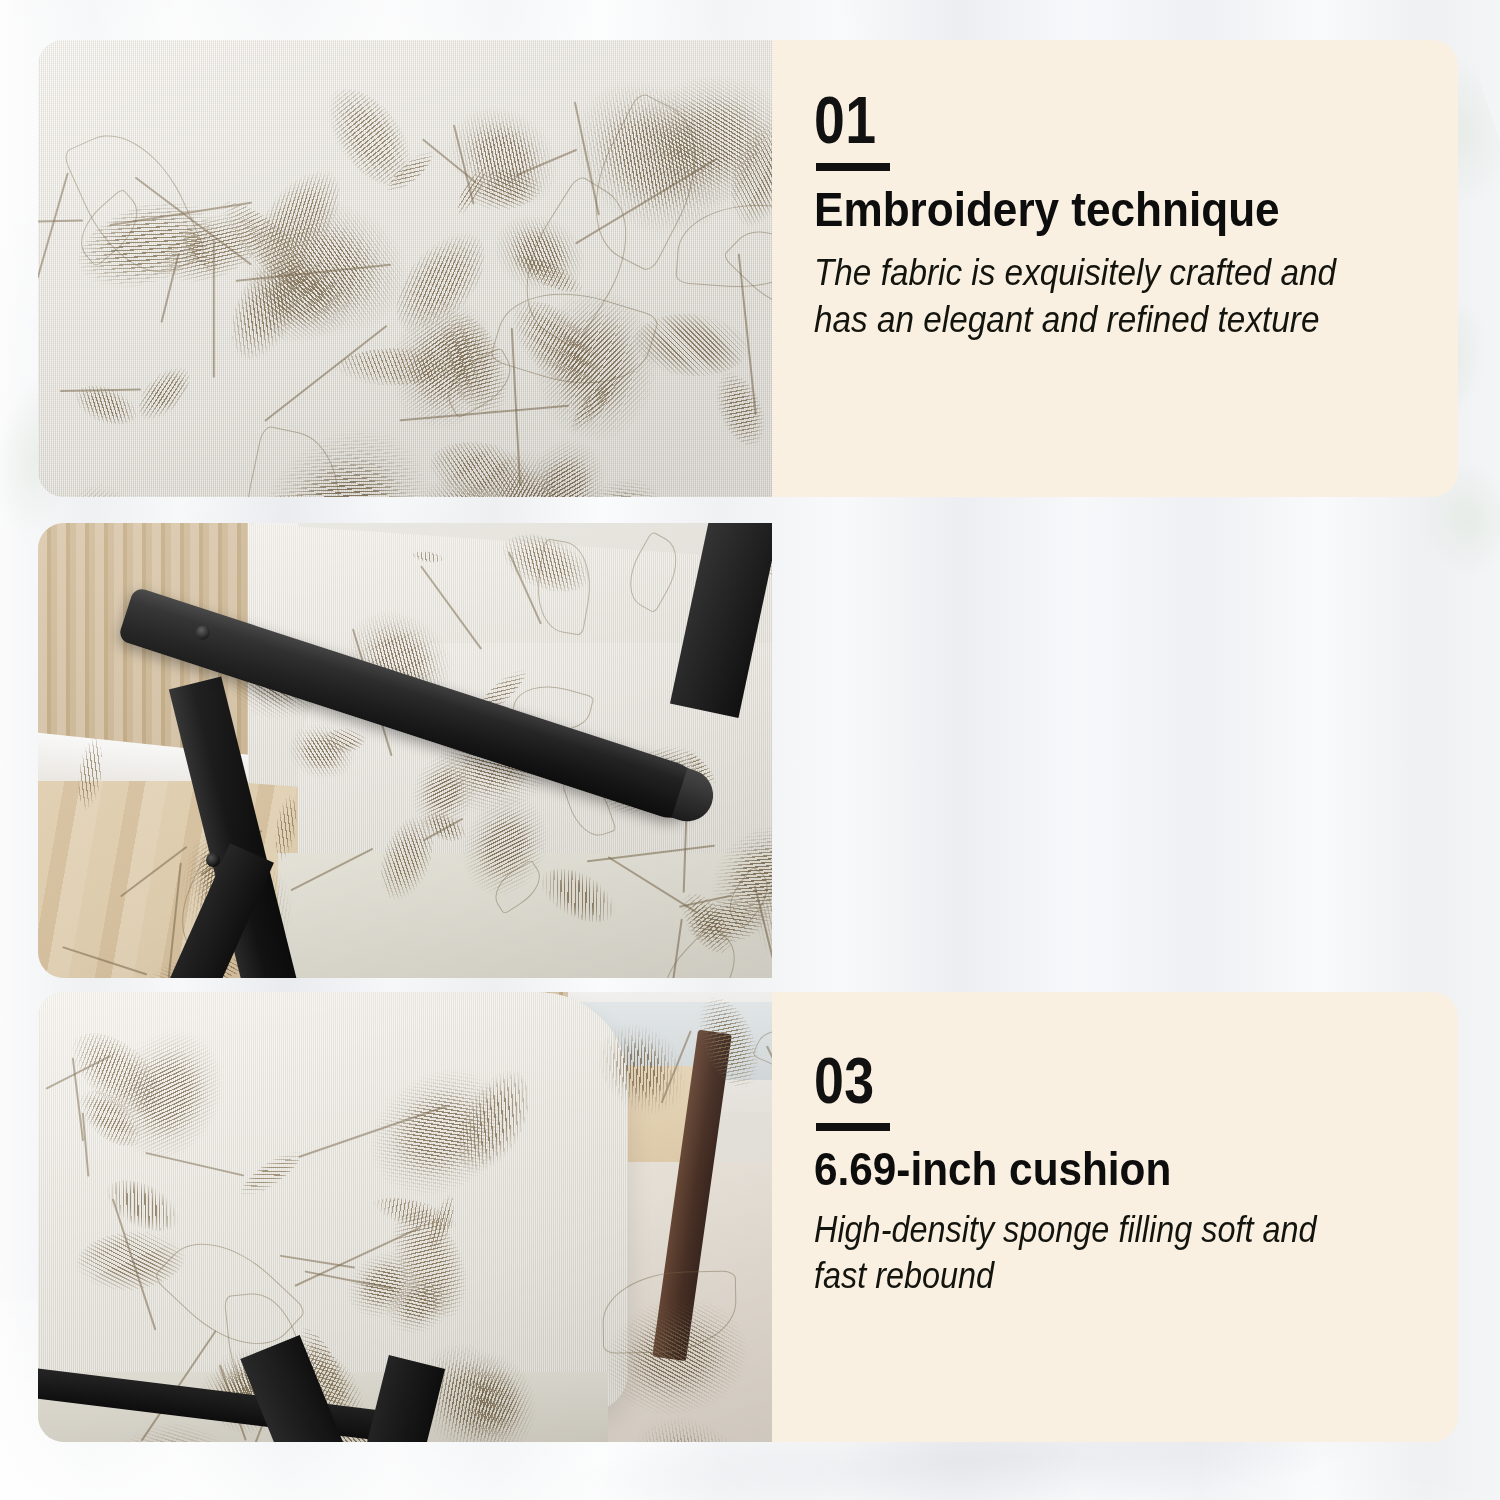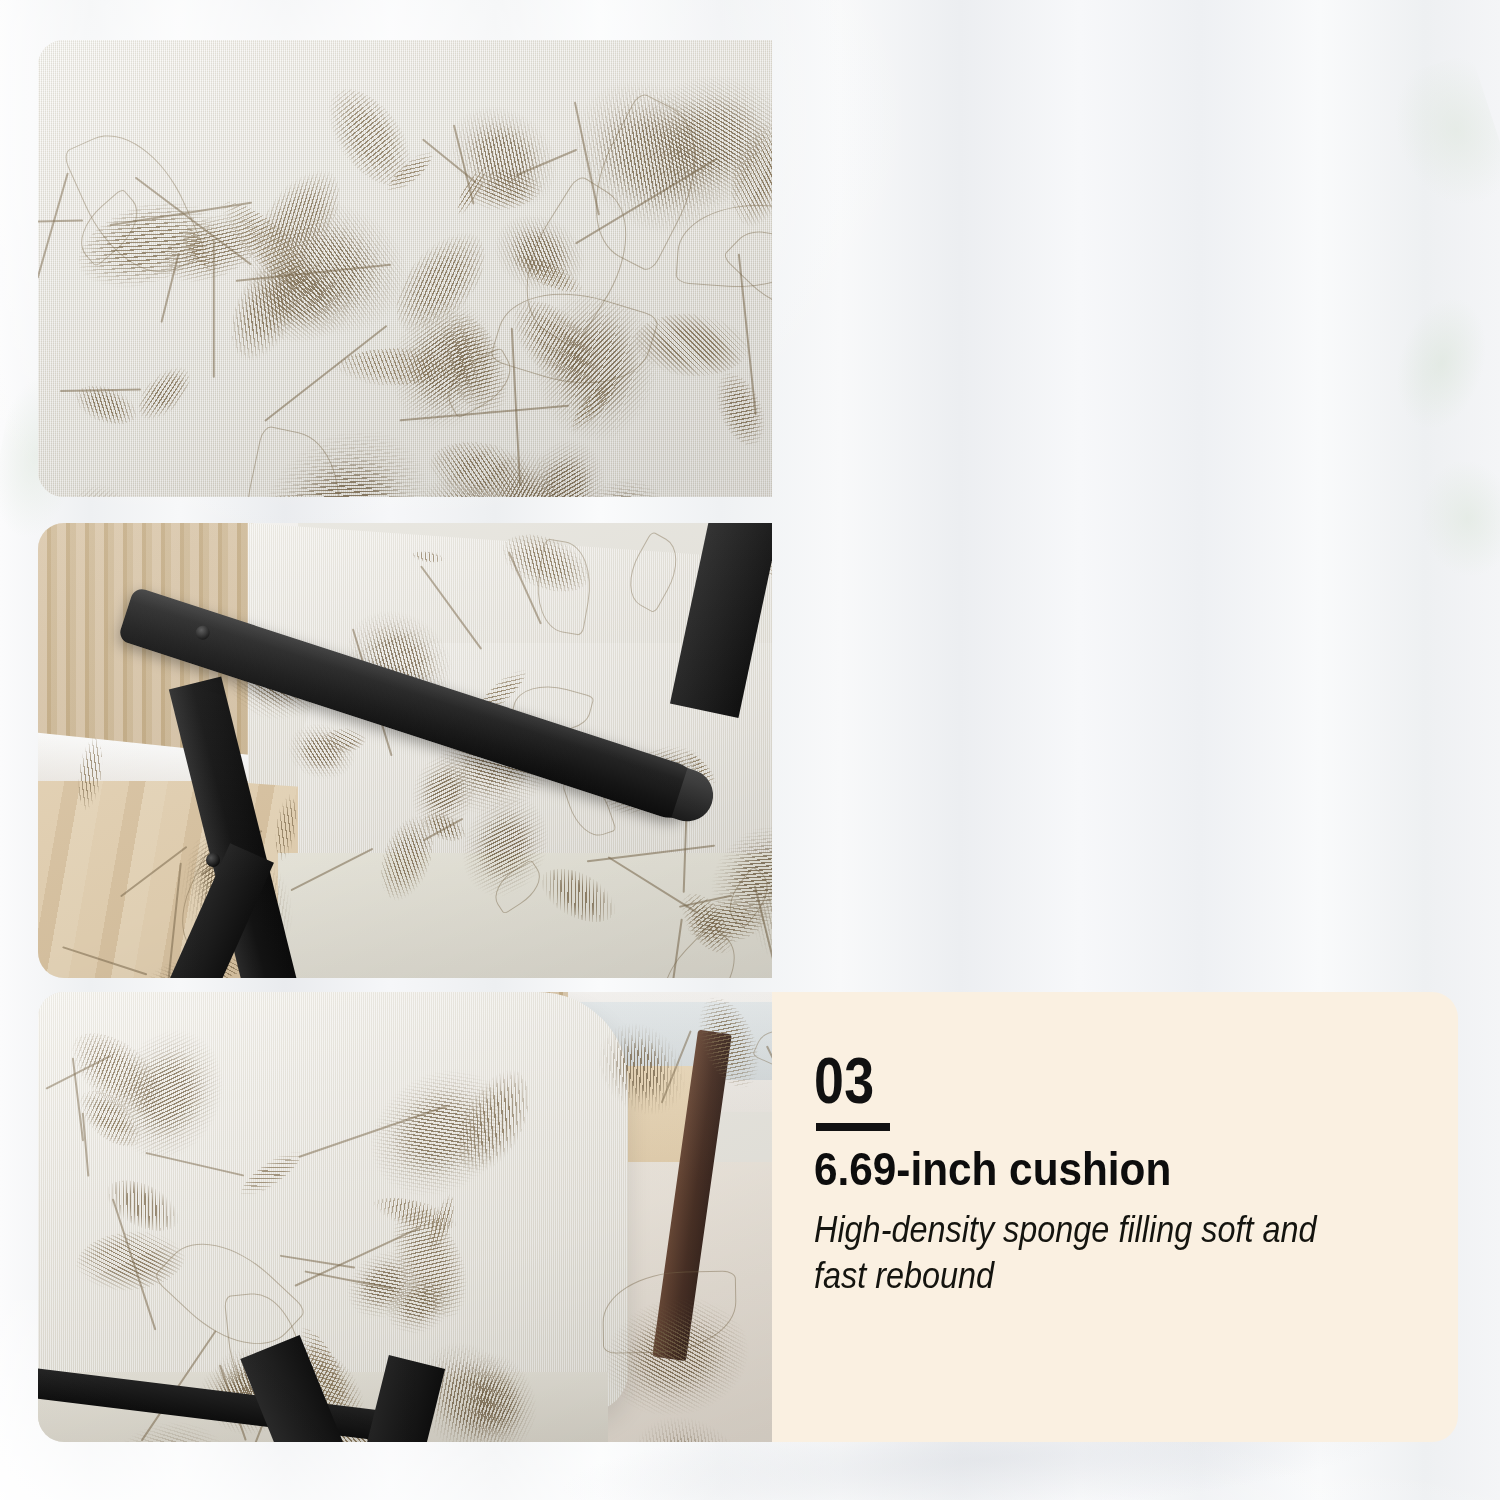--- a/index.html
+++ b/index.html
@@ -273,20 +273,26 @@
         <div class="emb" style="left: 203.171px; top: 209.637px; width: 116.495px; height: 93.196px; transform: rotate(177deg);"></div>
         <div class="stem" style="left: 213.171px; top: 223.637px; width: 144.583px; height: 1.6px; transform: rotate(217deg); transform-origin: left center;"></div>
         <div class="petal" style="left: 389.55px; top: 401.77px; width: 109.288px; height: 60.1085px; transform: rotate(16deg); --a: 41deg;"></div>
         <div class="outl" style="left: 174.688px; top: 424.647px; width: 160.306px; height: 96.1834px; transform: rotate(102deg);"></div>
         <div class="petal" style="left: 595.107px; top: 272.877px; width: 116.191px; height: 63.9052px; transform: rotate(10deg); --a: 35deg;"></div>
         <div class="leafs" style="left: 342.114px; top: 122.262px; width: 60.4755px; height: 20.5617px; transform: rotate(146deg); --a: 201deg;"></div>
         <div class="leafs" style="left: 296.113px; top: 305.427px; width: 127.755px; height: 43.4366px; transform: rotate(7deg); --a: 62deg;"></div>
       </div>
     <div class="shade"></div>
   </div>
+  <div class="panel">
+    <div class="num">01</div>
+    <div class="rule"></div>
+    <div class="title">Embroidery technique</div>
+    <div class="desc">The fabric is exquisitely crafted and has an elegant and refined texture</div>
+  </div>
 </div>
 
 <div class="row r2">
   <div class="photo p2">
     <div class="wall"></div>
     <div class="slat"></div>
     <div class="skirt"></div>
     <div class="floor"></div>
 
     <div class="backfab"></div>

